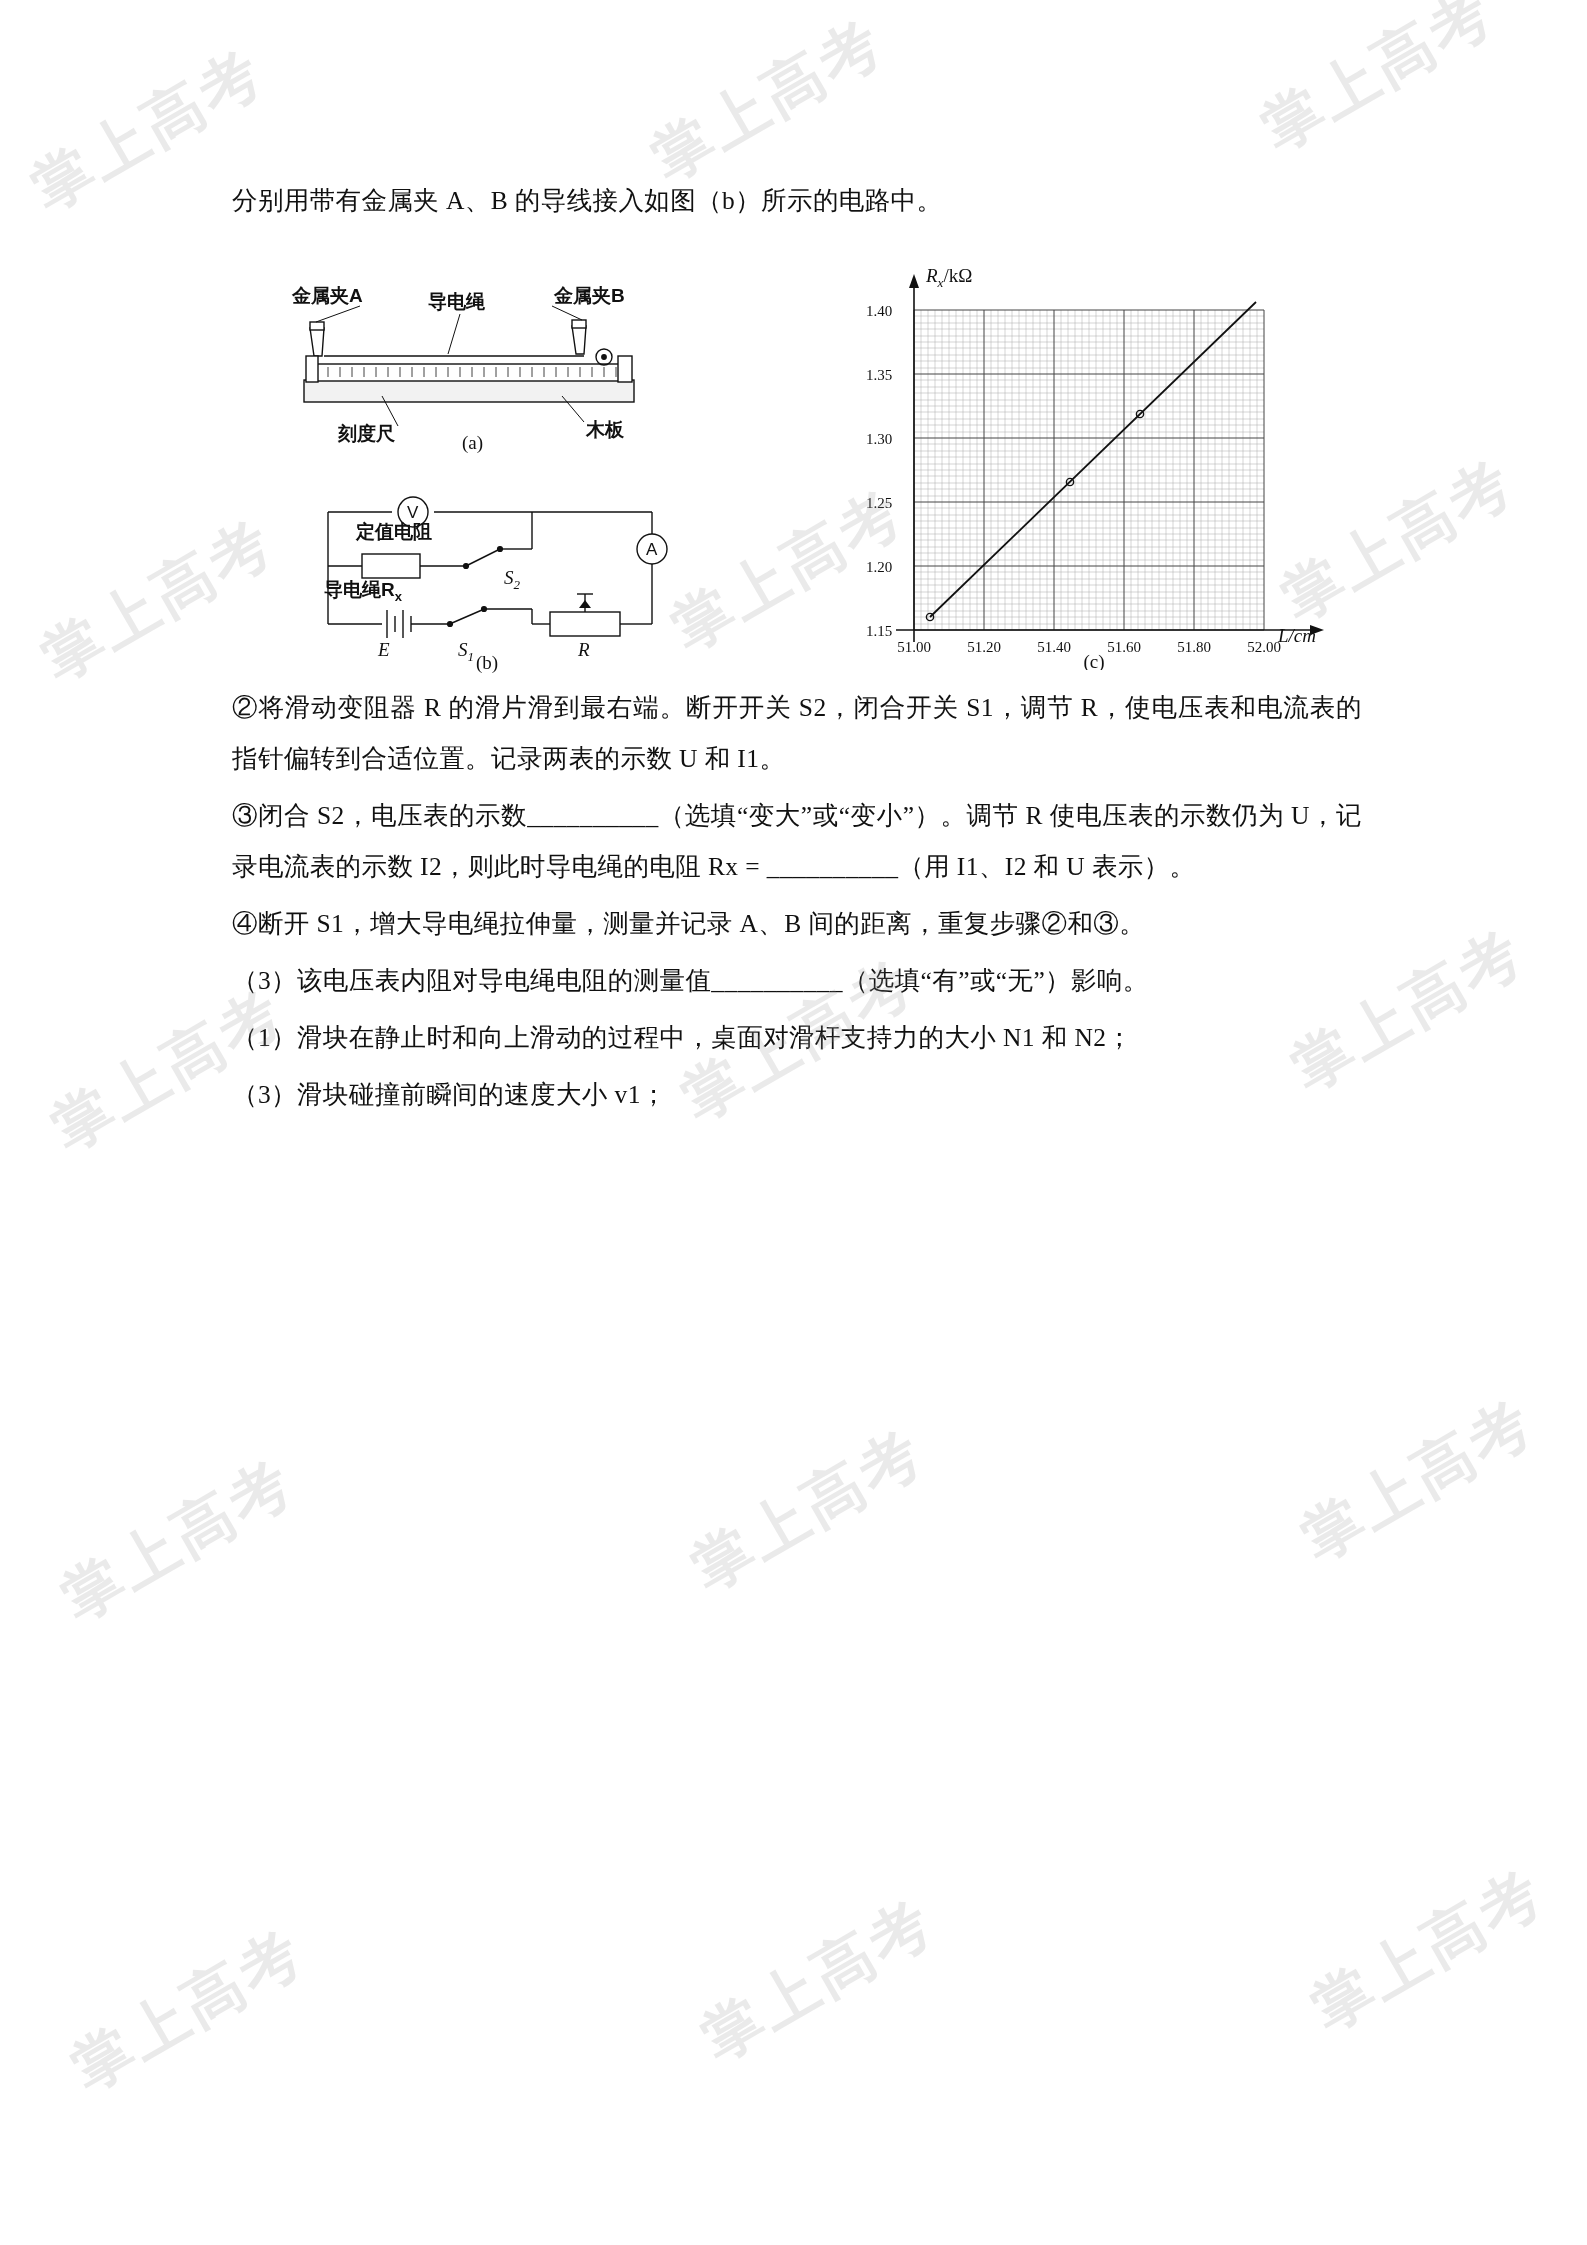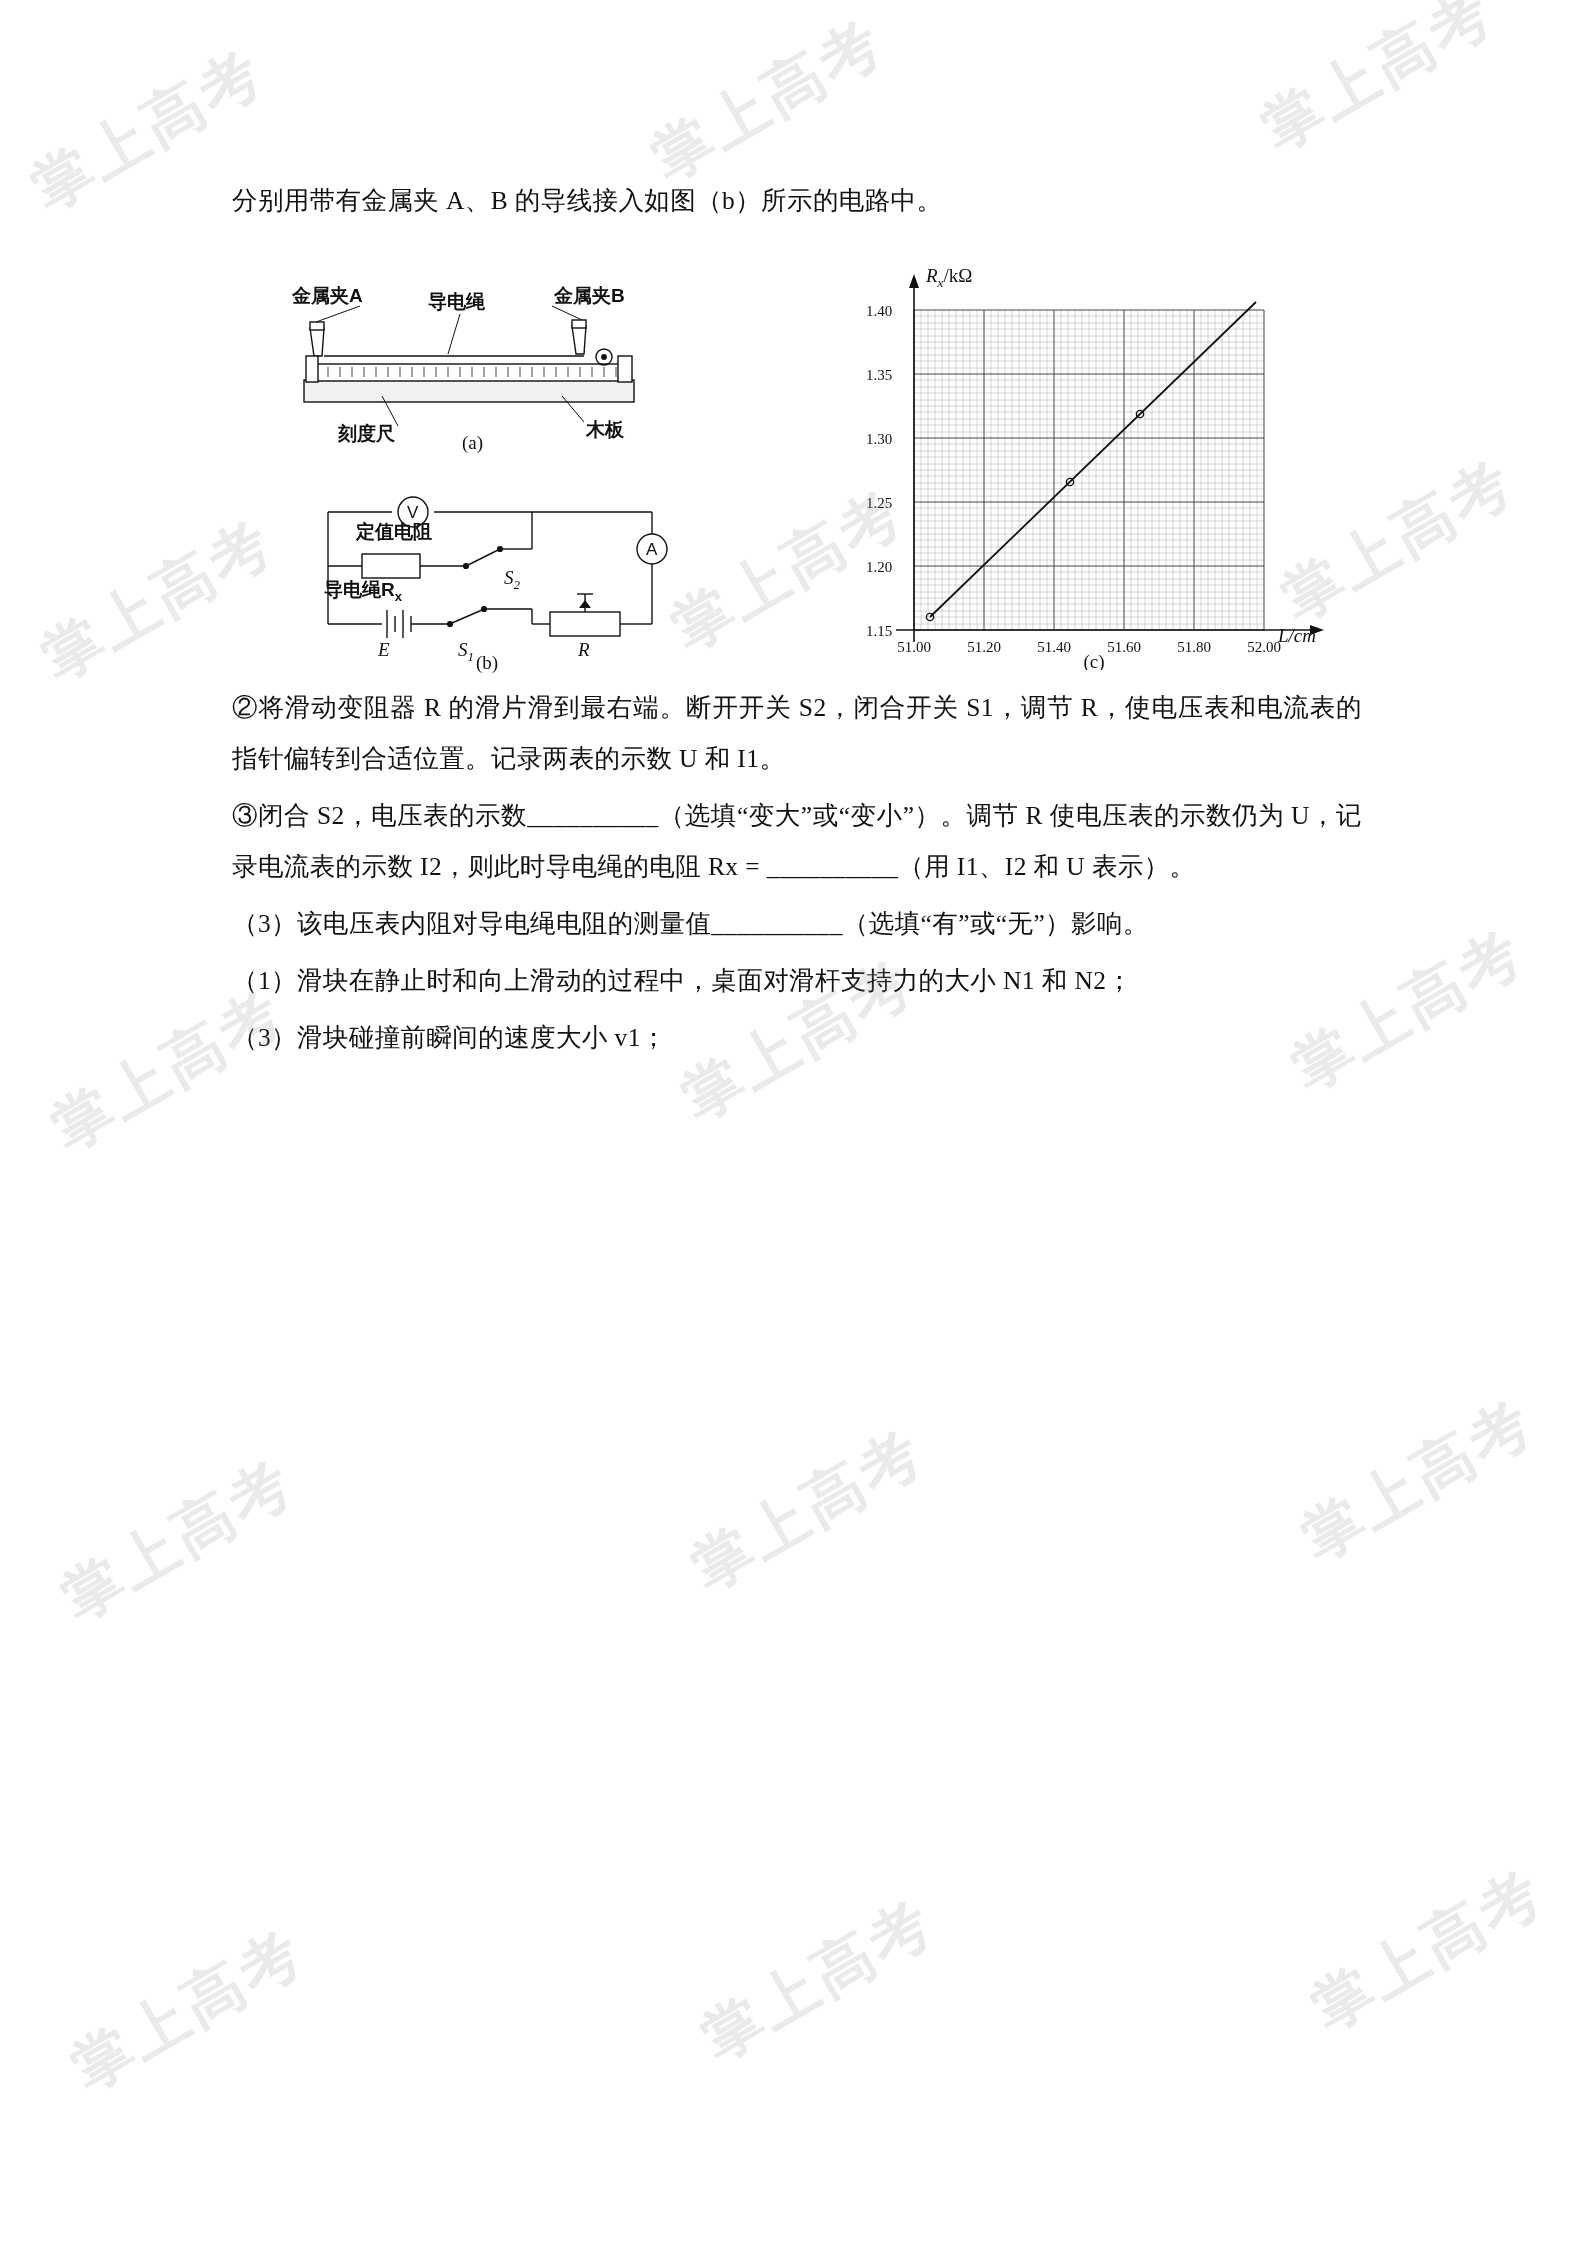--- a/index.html
+++ b/index.html
@@ -376,20 +376,21 @@
 
           <text class="lbl-it" x="122" y="32"><tspan>R</tspan><tspan dy="5" font-size="13">x</tspan><tspan dy="-5" font-style="normal" font-size="19">/kΩ</tspan></text>
           <text class="lbl-it" x="474" y="392">L/cm</text>
           <text class="figcap" x="290" y="418" text-anchor="middle">(c)</text>
         </svg>
       </div>
     </div>
 
     <p class="para">②将滑动变阻器 R 的滑片滑到最右端。断开开关 S2，闭合开关 S1，调节 R，使电压表和电流表的指针偏转到合适位置。记录两表的示数 U 和 I1。</p>
     <p class="para">③闭合 S2，电压表的示数__________（选填“变大”或“变小”）。调节 R 使电压表的示数仍为 U，记录电流表的示数 I2，则此时导电绳的电阻 Rx = __________（用 I1、I2 和 U 表示）。</p>
+    <p class="para">④断开 S1，增大导电绳拉伸量，测量并记录 A、B 间的距离，重复步骤②和③。</p>
     <p class="para">（3）该电压表内阻对导电绳电阻的测量值__________（选填“有”或“无”）影响。</p>
     <p class="para">（1）滑块在静止时和向上滑动的过程中，桌面对滑杆支持力的大小 N1 和 N2；</p>
     <p class="para">（3）滑块碰撞前瞬间的速度大小 v1；</p>
 
   </div>
 </div>
 
 <div class="wm-layer">
   <div class="wm" style="left:20px;  top:90px;">掌上高考</div>
   <div class="wm" style="left:640px; top:60px;">掌上高考</div>

